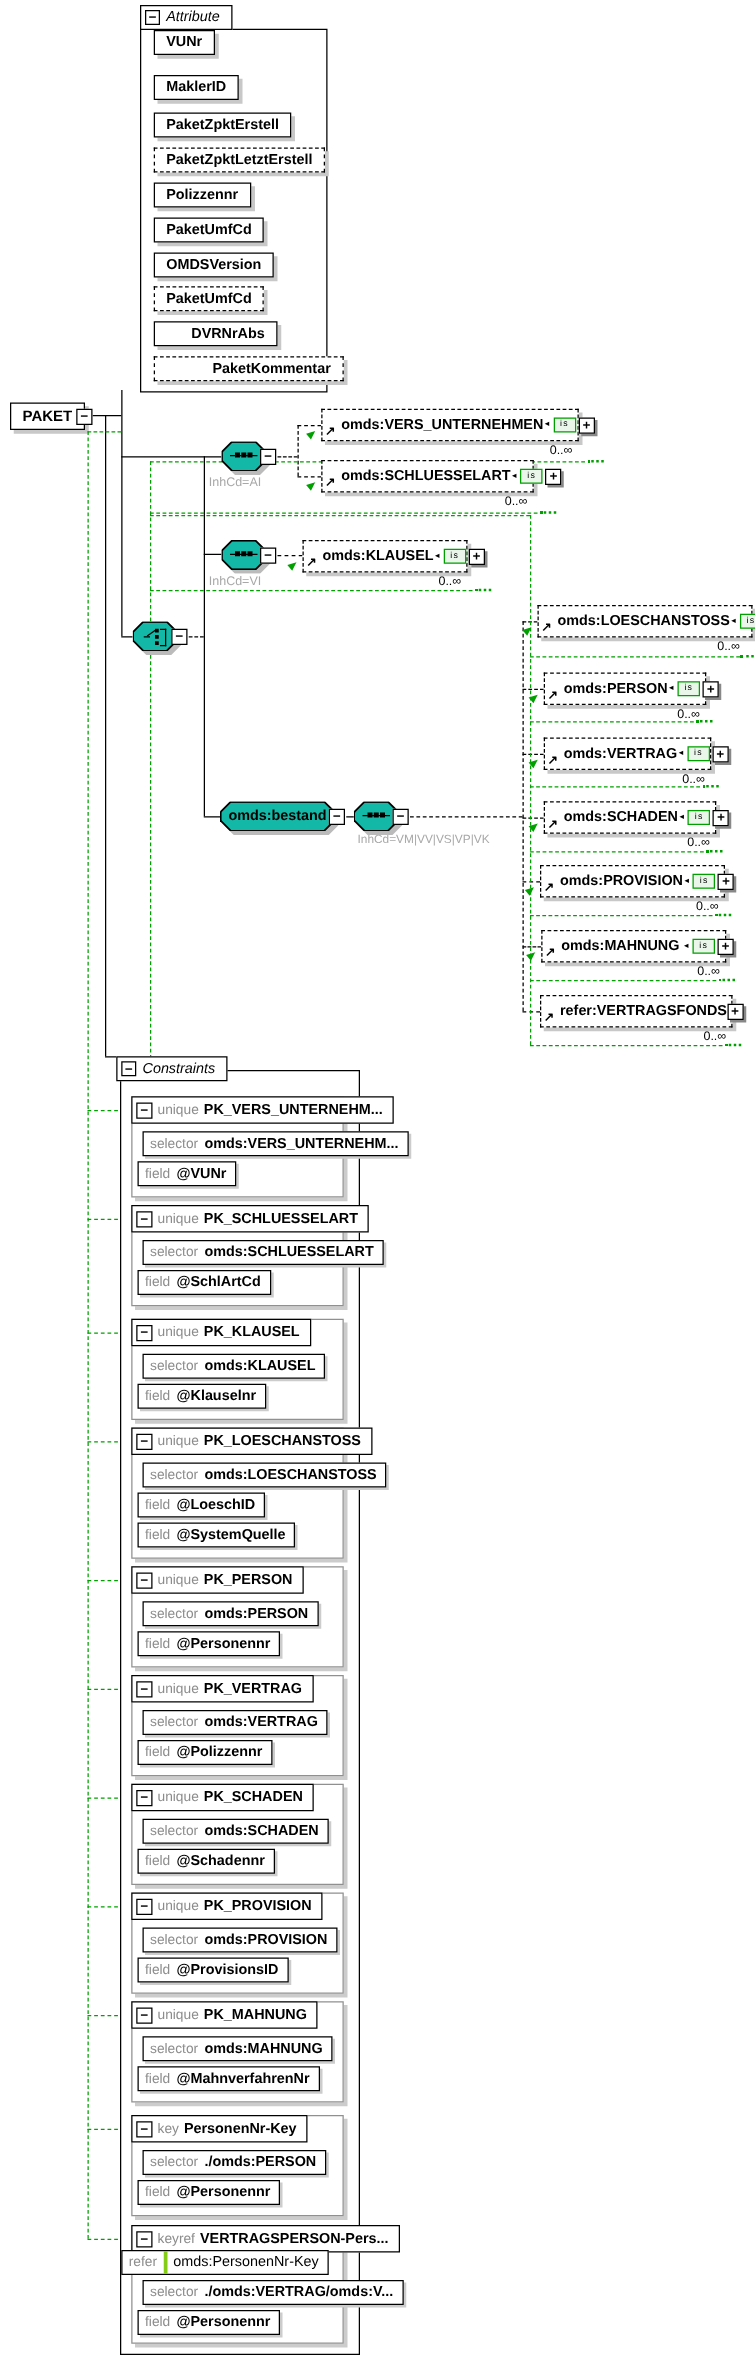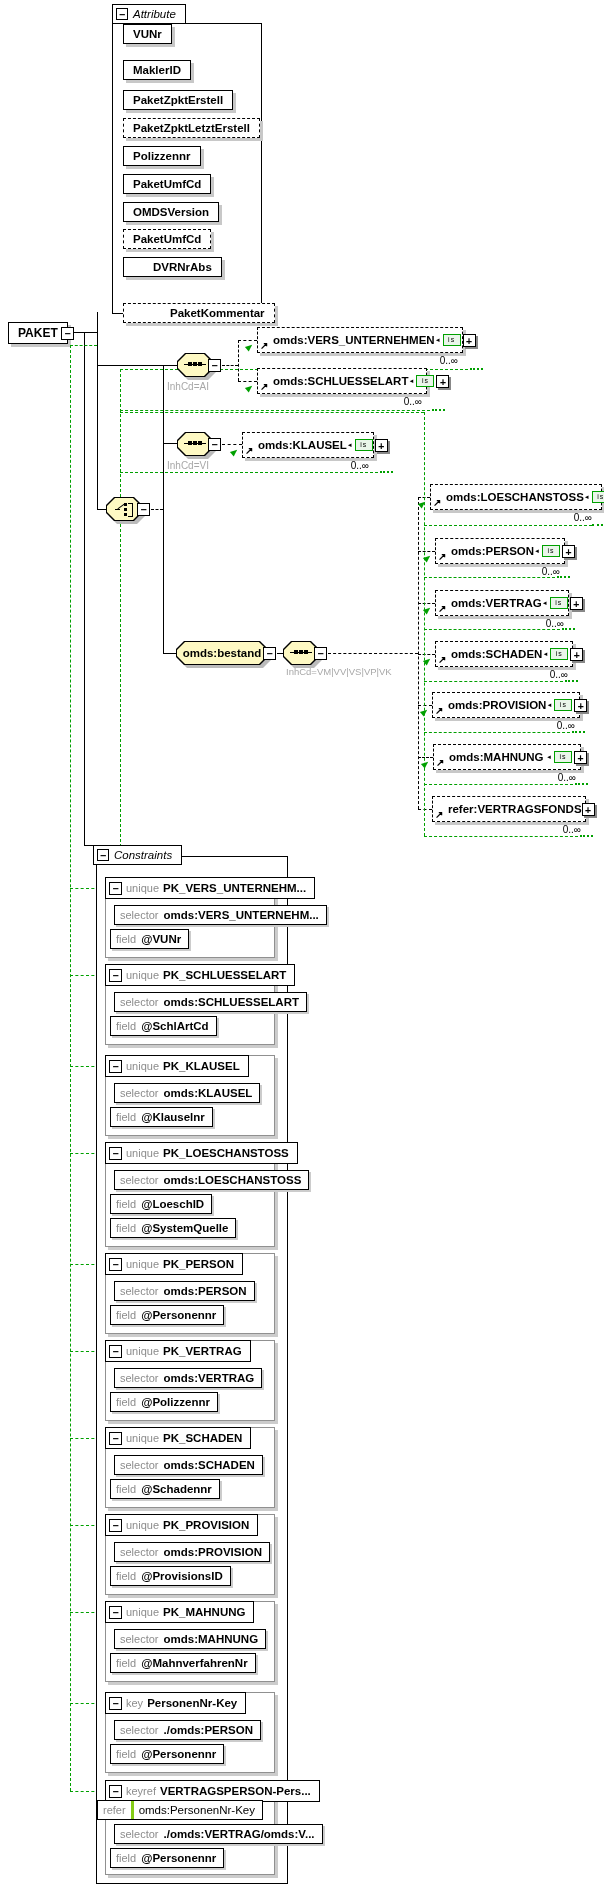--- a/index.html
+++ b/index.html
@@ -41,21 +41,21 @@
   .el .plus{position:relative;margin-right:-9px;width:13px;height:13px;border:1px solid #000;background:#fff;
          font:bold 10px/11px "DejaVu Sans Mono",monospace;text-align:center;box-shadow:2px 2px 0 #888;box-sizing:border-box;}
 
   
   .octw{position:absolute;z-index:4;}
   .oct-sh,.oct-bd,.oct-in{position:absolute;
      clip-path:polygon(8px 0,calc(100% - 8px) 0,100% 8px,100% calc(100% - 8px),
                calc(100% - 8px) 100%,8px 100%,0 calc(100% - 8px),0 8px);}
   .oct-sh{left:3px;top:3px;width:100%;height:100%;background:#bbb;}
   .oct-bd{left:0;top:0;width:100%;height:100%;background:#000;}
-  .oct-in{left:1px;top:1px;width:calc(100% - 2px);height:calc(100% - 2px);background:#fef9c3;
+  .oct-in{left:1px;top:1px;width:calc(100% - 2px);height:calc(100% - 2px);background:#14b8a6;
           display:flex;align-items:center;justify-content:center;font-weight:bold;font-size:11.5px;}
   .seqi{width:22px;height:8px;position:relative;}
   .seqi .ln{position:absolute;left:0;right:0;top:3px;height:1px;background:#000;}
   .seqi .d{position:absolute;top:1px;width:4px;height:4px;background:#000;}
   .choi{width:19px;height:13px;position:relative;}
   .choi .st{position:absolute;left:0;top:6px;width:5px;height:1px;background:#000;}
   .choi .dg{position:absolute;left:2px;top:3px;width:8px;height:1px;background:#000;transform:rotate(-35deg);}
   .choi .d{position:absolute;left:9px;width:3px;height:3px;background:#000;}
   .choi .br{position:absolute;left:13px;top:0;width:4px;height:12px;
             border-top:1px solid #000;border-right:1px solid #000;border-bottom:1px solid #000;}
@@ -98,21 +98,21 @@
   </div>
   <div class="solidbox" style="left:123px;top:24px;">VUNr</div>
   <div class="solidbox" style="left:123px;top:60px;">MaklerID</div>
   <div class="solidbox" style="left:123px;top:90px;">PaketZpktErstell</div>
   <div class="solidbox opt" style="left:123px;top:118px;">PaketZpktLetztErstell</div>
   <div class="solidbox" style="left:123px;top:146px;">Polizzennr</div>
   <div class="solidbox" style="left:123px;top:174px;">PaketUmfCd</div>
   <div class="solidbox" style="left:123px;top:202px;">OMDSVersion</div>
   <div class="solidbox opt" style="left:123px;top:229px;">PaketUmfCd</div>
   <div class="solidbox" style="left:123px;top:257px;padding-left:29px;">DVRNrAbs</div>
-  <div class="solidbox opt" style="left:123px;top:303px;padding-left:46px;">PaketKommentar</div>
+  <div class="solidbox opt" style="left:123px;top:285px;padding-left:46px;">PaketKommentar</div>
 
   <div class="rootbox" style="left:8px;top:322px;">PAKET</div>
   <div class="xbox" style="left:61px;top:327px;">−</div>
 
   <div class="hl" style="left:74px;top:332px;width:23px;"></div>
   <div class="vl" style="left:97px;top:312px;height:197px;"></div>
   <div class="vl" style="left:84px;top:332px;height:513px;"></div>
   <div class="hl" style="left:84px;top:845px;width:9px;"></div>
   <div class="hl" style="left:97px;top:365px;width:80px;"></div>
   <div class="vl" style="left:163px;top:365px;height:288px;"></div>

